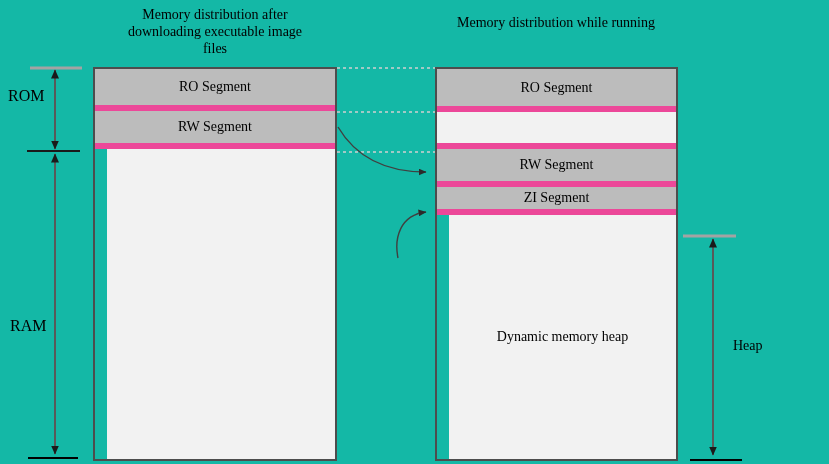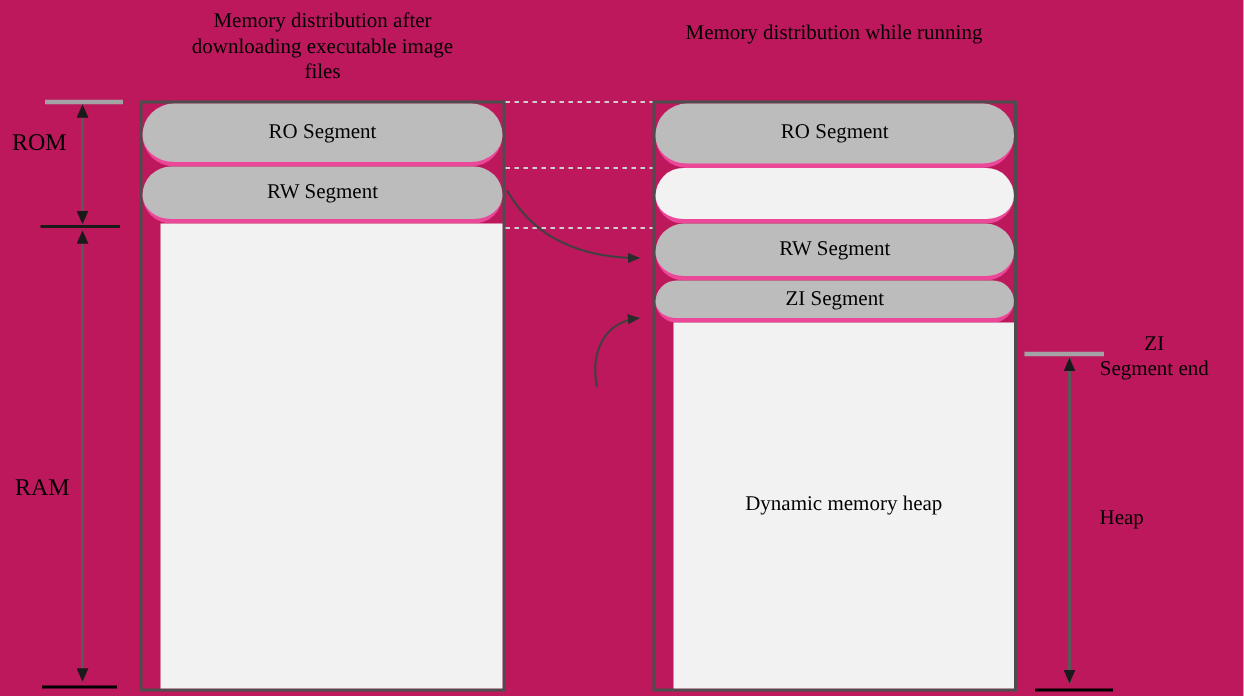--- a/index.html
+++ b/index.html
@@ -1,37 +1,37 @@
 <!DOCTYPE html>
 <html><head>
 <meta charset="utf-8">
 <style>
   html,body { margin:0; padding:0; background:#fff; }
   .canvas {
-    position:relative; width:829px; height:464px; background:#be185d;
+    position:relative; width:829px; height:464px; background:#14b8a6;
     font-family:"Liberation Serif", serif; color:#000; overflow:hidden;
   }
   .title { position:absolute; text-align:center; font-size:14px; line-height:17px; }
   .left-title  { left:118px; top:6px;  width:194px; }
   .right-title { left:456px; top:14px; width:200px; }
 
   .col {
     position:absolute; top:67px; height:394px; box-sizing:border-box;
     border:2px solid #4d4d4d; display:flex; flex-direction:column;
   }
   .left-col  { left:93px;  width:244px; }
   .right-col { left:435px; width:243px; }
 
   .seg {
     display:flex; align-items:center; justify-content:center;
     font-size:14px; box-sizing:border-box; flex:0 0 auto;
   }
   .seg.dark  { background:#bcbcbc; }
   .seg.light { background:#f2f2f2; }
-  .seg.bb    { border-bottom:3px solid #ec4899;border-radius:21px; }
+  .seg.bb    { border-bottom:6px solid #ec4899; }
   .seg.fill  { flex:1 1 auto;margin-left:12px; }
 
   .side-label { position:absolute; font-size:16px; }
   .label-rom { left:8px;  top:87px; }
   .label-ram { left:10px; top:317px; }
   .label-zi-end { position:absolute; left:712px; top:221px; width:115px;
                   text-align:center; font-size:14px; line-height:17px; }
   .label-heap { position:absolute; left:733px; top:338px; font-size:14px; }
 
   svg.overlay { position:absolute; left:0; top:0; pointer-events:none; }
@@ -98,18 +98,14 @@
     <line x1="683" y1="236" x2="736" y2="236" stroke="#a3a3a3" stroke-width="3"></line>
     <line x1="713" y1="239" x2="713" y2="455" stroke="#595959" stroke-width="2" marker-start="url(#mArr)" marker-end="url(#mArr)"></line>
     <line x1="690" y1="460" x2="742" y2="460" stroke="#000000" stroke-width="2"></line>
 
     <path d="M338,127 C354,154 380,172 426,172" fill="none" stroke="#404040" stroke-width="1.4" marker-end="url(#mArrS)"></path>
     <path d="M398,258 C394,238 400,215 426,212" fill="none" stroke="#404040" stroke-width="1.4" marker-end="url(#mArrS)"></path>
   </svg>
 
   <div class="side-label label-rom">ROM</div>
   <div class="side-label label-ram">RAM</div>
-  <div class="label-zi-end">
-    <div>ZI</div>
-    <div>Segment end</div>
-  </div>
   <div class="label-heap">Heap</div>
 </div>
 
 </body></html>

